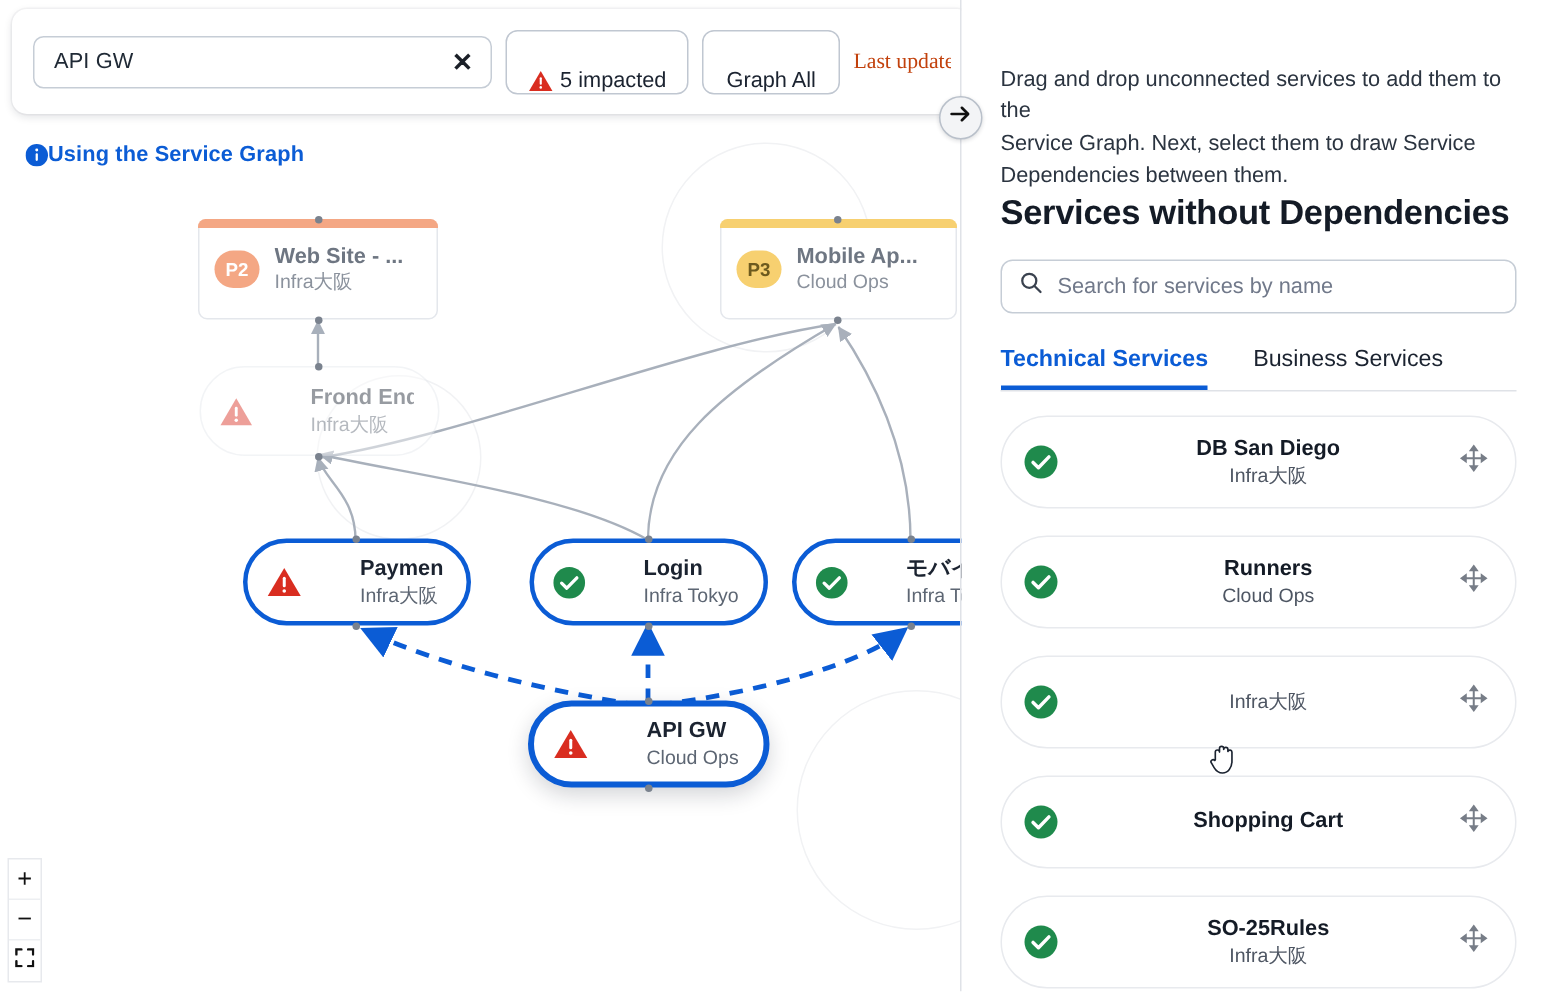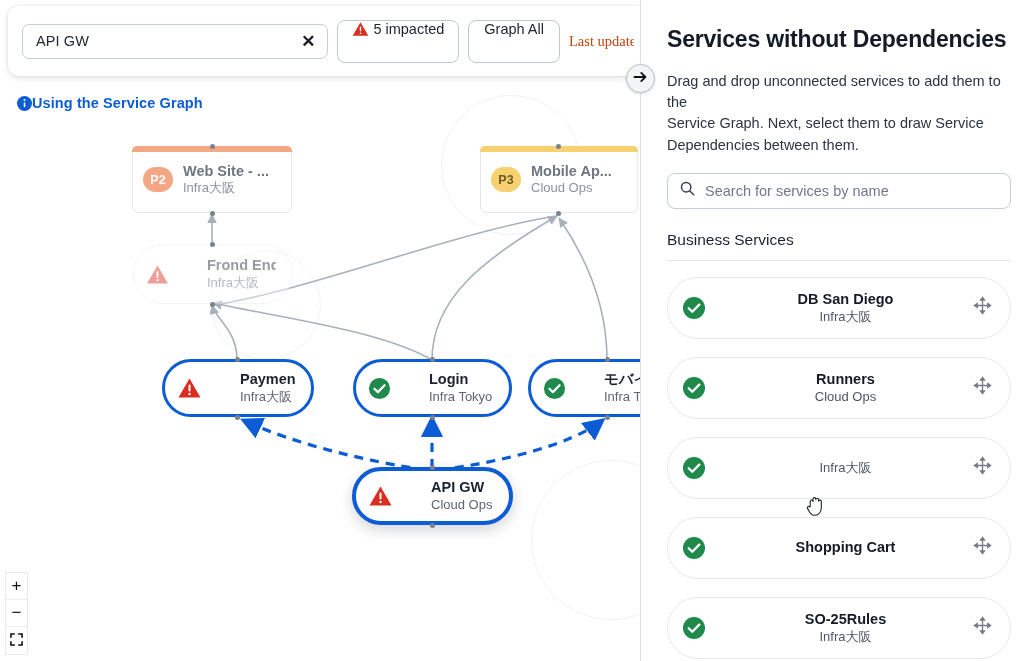--- a/index.html
+++ b/index.html
@@ -46,21 +46,21 @@
   #search-value {
     flex: 1; font-size: 14.5px; color: #202a36; letter-spacing: .1px;
   }
   #clear-x {
     font-size: 17px; font-weight: 700; color: #1a1f27; cursor: pointer;
     line-height: 1; padding: 0 2px;
   }
   .tb-btn {
     height: 43px;
     border: 1px solid #c0c7d1; border-radius: 8px;
-    background: #fff; display: flex; align-items: flex-start;
+    background: #fff; display: flex; align-items: flex-end;
     gap: 4px; padding: 0 15px;
     font-size: 14.5px; color: #1b2330; cursor: pointer;
     white-space: nowrap;
   }
   #impacted-btn { padding: 0 14px; }
   #last-update {
     font-size: 14.5px; color: #c2410c; white-space: nowrap;
     overflow: hidden;
     font-family: Liberation Serif, serif;
   }
@@ -422,35 +422,36 @@
   <div id="panel-toggle">
     <span>
       <svg width="15" height="14" viewBox="0 0 16 14" stroke="#111" stroke-width="1.9" fill="none" stroke-linecap="round" stroke-linejoin="round">
         <path d="M1.5 7 H13"></path>
           <path d="M8.8 2.6 L13.2 7 L8.8 11.4"></path>
       </svg>
     </span>
   </div>
 
   <div id="right-pane">
+    <div id="panel-desc">Drag and drop unconnected services to add them to the<br>Service Graph. Next, select them to draw Service<br>Dependencies between them.</div>
+
     <div id="panel-title">Services without Dependencies</div>
-
-    <div id="panel-desc">Drag and drop unconnected services to add them to the<br>Service Graph. Next, select them to draw Service<br>Dependencies between them.</div>
 
     <div id="svc-search">
       <span>
         <svg width="15" height="15" viewBox="0 0 16 16" stroke="#3a424f" stroke-width="1.6" fill="none" stroke-linecap="round">
           <circle cx="6.6" cy="6.6" r="5"></circle>
             <path d="M10.3 10.3 L14.6 14.6"></path>
         </svg>
       </span>
       <input placeholder="Search for services by name" style="">
     </div>
 
     <div id="tabs">
+      <div class="tab active">Technical Services</div>
       <div class="tab">Business Services</div>
     </div>
 
     <div id="svc-list">
       <div class="svc-item">
         <span class="svc-ico">
             <svg width="24" height="24" viewBox="0 0 24 24">
               <circle cx="12" cy="12" r="11" fill="#1f8a4c"></circle>
               <path d="M6.7 12.3 L10.3 15.8 L17.3 8.6" stroke="#fff" stroke-width="2.3" fill="none" stroke-linecap="round" stroke-linejoin="round"></path>
             </svg>

